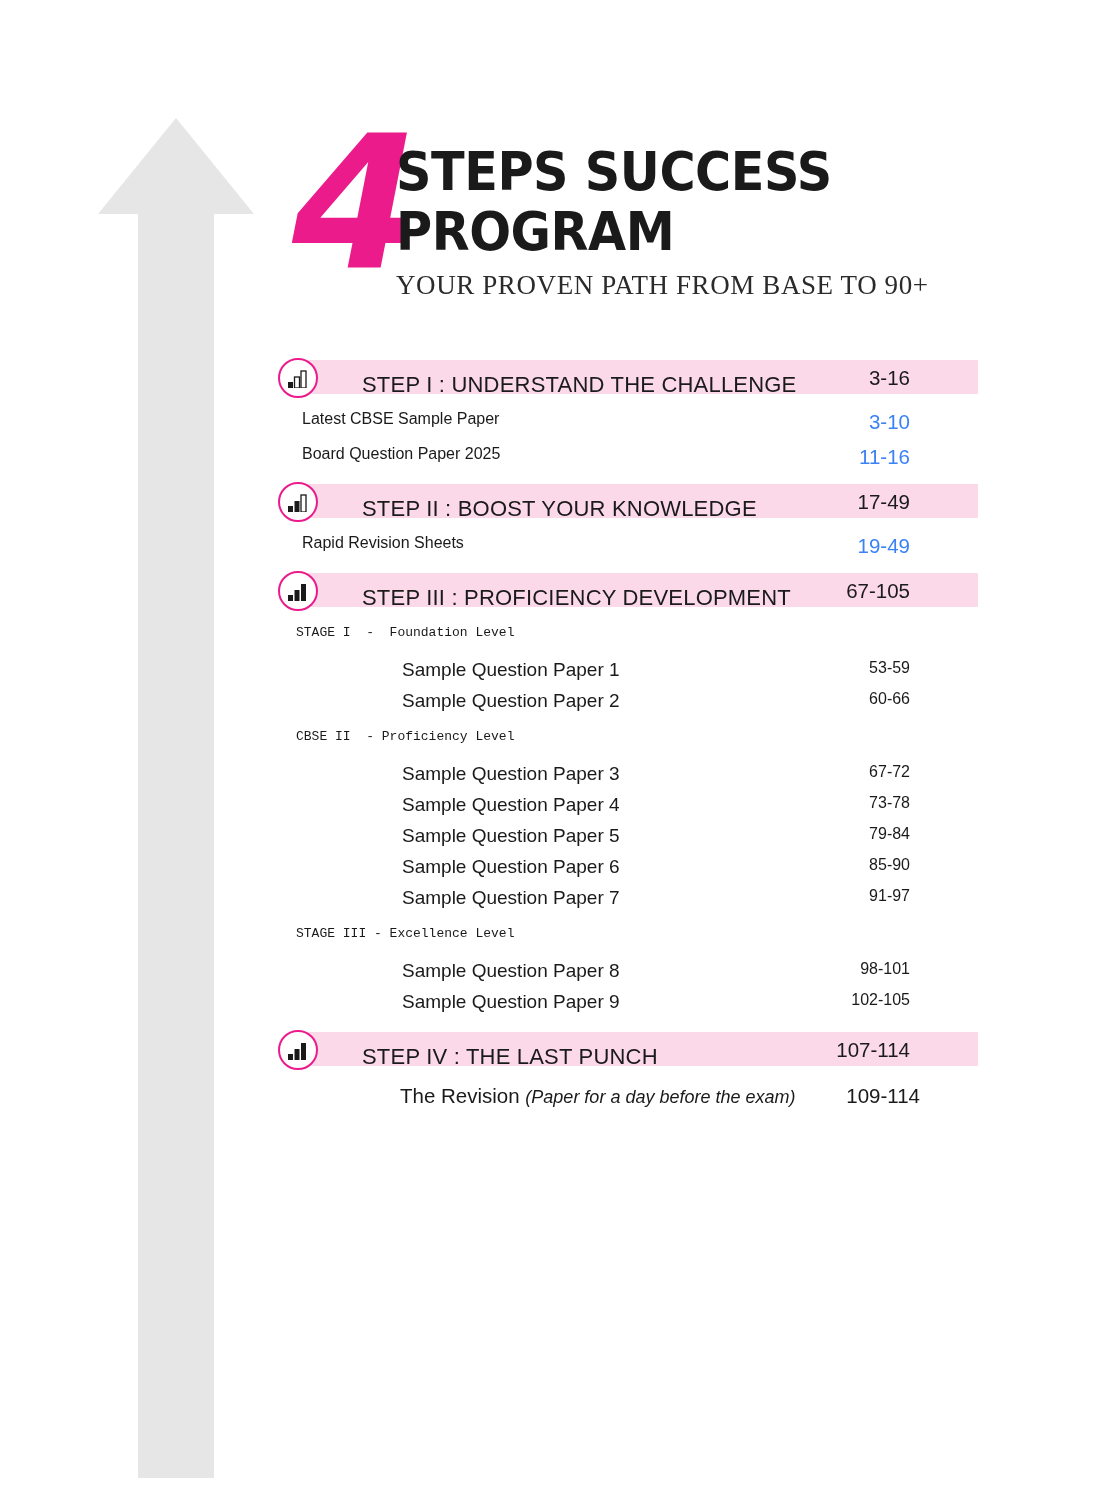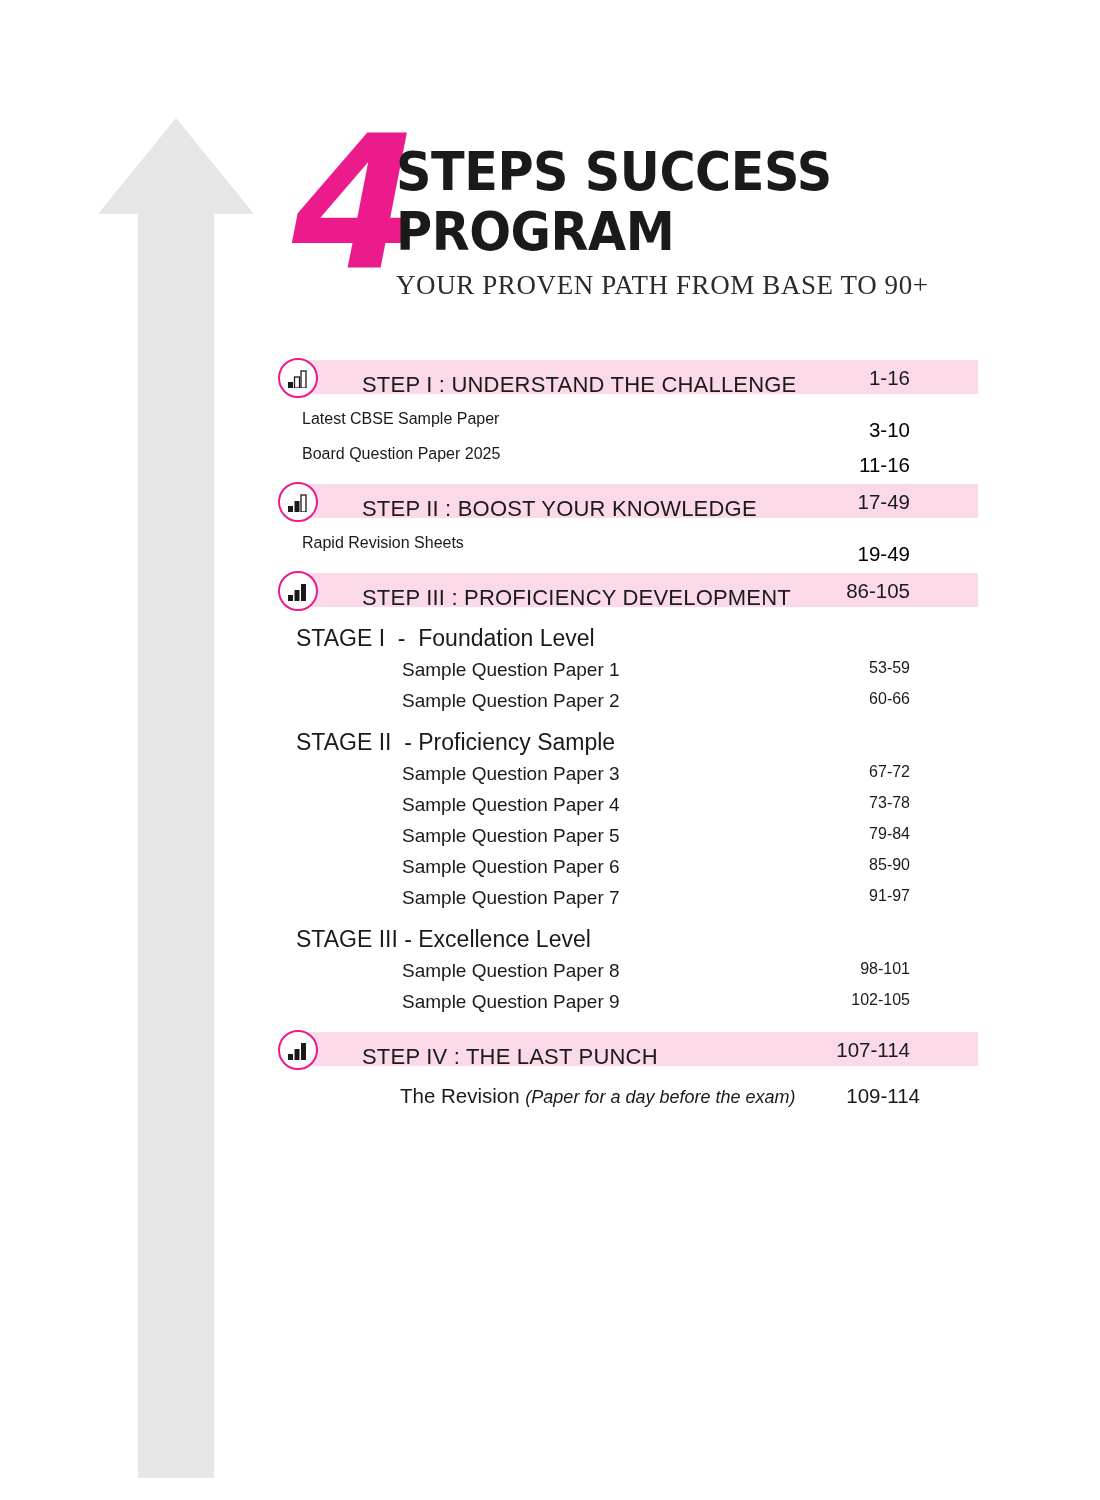--- a/index.html
+++ b/index.html
@@ -137,35 +137,35 @@
     left: 30px;
     top: 4px;
     font-size: 16px;
     color: #1a1a1a;
   }
   .sub-pages {
     position: absolute;
     right: 68px;
     top: 4px;
     font-size: 20.5px;
-    color: #000000;
-    margin-top: 8px;
+    color: #3b82f6;
   }
 
   .stage-row {
     position: relative;
     height: 38px;
   }
   .stage-title {
     position: absolute;
     left: 24px;
     top: 6px;
-    font-size: 23px;
+    font-size: 13px;
     color: #1a1a1a;
     white-space: pre;
+    font-family: Liberation Mono, monospace;
   }
 
   .paper-row {
     position: relative;
     height: 31px;
   }
   .paper-title {
     position: absolute;
     left: 130px;
     top: 2px;
@@ -232,21 +232,21 @@
   <div class="step-row">
     <div class="step-bar"></div>
     <div class="step-icon">
       <svg width="22" height="18" viewBox="0 0 22 18" xmlns="http://www.w3.org/2000/svg">
         <rect x="0" y="12" width="5" height="6" fill="#1a1a1a"></rect>
         <rect x="6.5" y="7" width="5" height="11" fill="none" stroke="#1a1a1a" stroke-width="1.3"></rect>
         <rect x="13" y="1" width="5" height="17" fill="none" stroke="#1a1a1a" stroke-width="1.3"></rect>
       </svg>
     </div>
     <div class="step-label">STEP I :  UNDERSTAND THE CHALLENGE</div>
-    <div class="step-pages">1-16</div>
+    <div class="step-pages">3-16</div>
   </div>
   <div class="spacer-12"></div>
   <div class="sub-row">
     <div class="sub-title">Latest CBSE Sample Paper</div>
     <div class="sub-pages">3-10</div>
   </div>
   <div class="sub-row">
     <div class="sub-title">Board Question Paper 2025</div>
     <div class="sub-pages">11-16</div>
   </div>
@@ -274,39 +274,39 @@
   <div class="step-row">
     <div class="step-bar"></div>
     <div class="step-icon">
       <svg width="22" height="18" viewBox="0 0 22 18" xmlns="http://www.w3.org/2000/svg">
         <rect x="0" y="12" width="5" height="6" fill="#1a1a1a"></rect>
         <rect x="6.5" y="7" width="5" height="11" fill="#1a1a1a"></rect>
         <rect x="13" y="1" width="5" height="17" fill="#1a1a1a"></rect>
       </svg>
     </div>
     <div class="step-label">STEP III :  PROFICIENCY DEVELOPMENT</div>
-    <div class="step-pages">86-105</div>
+    <div class="step-pages">67-105</div>
   </div>
   <div class="spacer-12"></div>
 
   <div class="stage-row">
     <div class="stage-title">STAGE I  -  Foundation Level</div>
   </div>
   <div class="paper-row">
     <div class="paper-title">Sample Question Paper 1</div>
     <div class="paper-pages">53-59</div>
   </div>
   <div class="paper-row">
     <div class="paper-title">Sample Question Paper 2</div>
     <div class="paper-pages">60-66</div>
   </div>
   <div class="spacer-4"></div>
 
   <div class="stage-row">
-    <div class="stage-title">STAGE II  - Proficiency Sample</div>
+    <div class="stage-title">CBSE II  - Proficiency Level</div>
   </div>
   <div class="paper-row">
     <div class="paper-title">Sample Question Paper 3</div>
     <div class="paper-pages">67-72</div>
   </div>
   <div class="paper-row">
     <div class="paper-title">Sample Question Paper 4</div>
     <div class="paper-pages">73-78</div>
   </div>
   <div class="paper-row">

